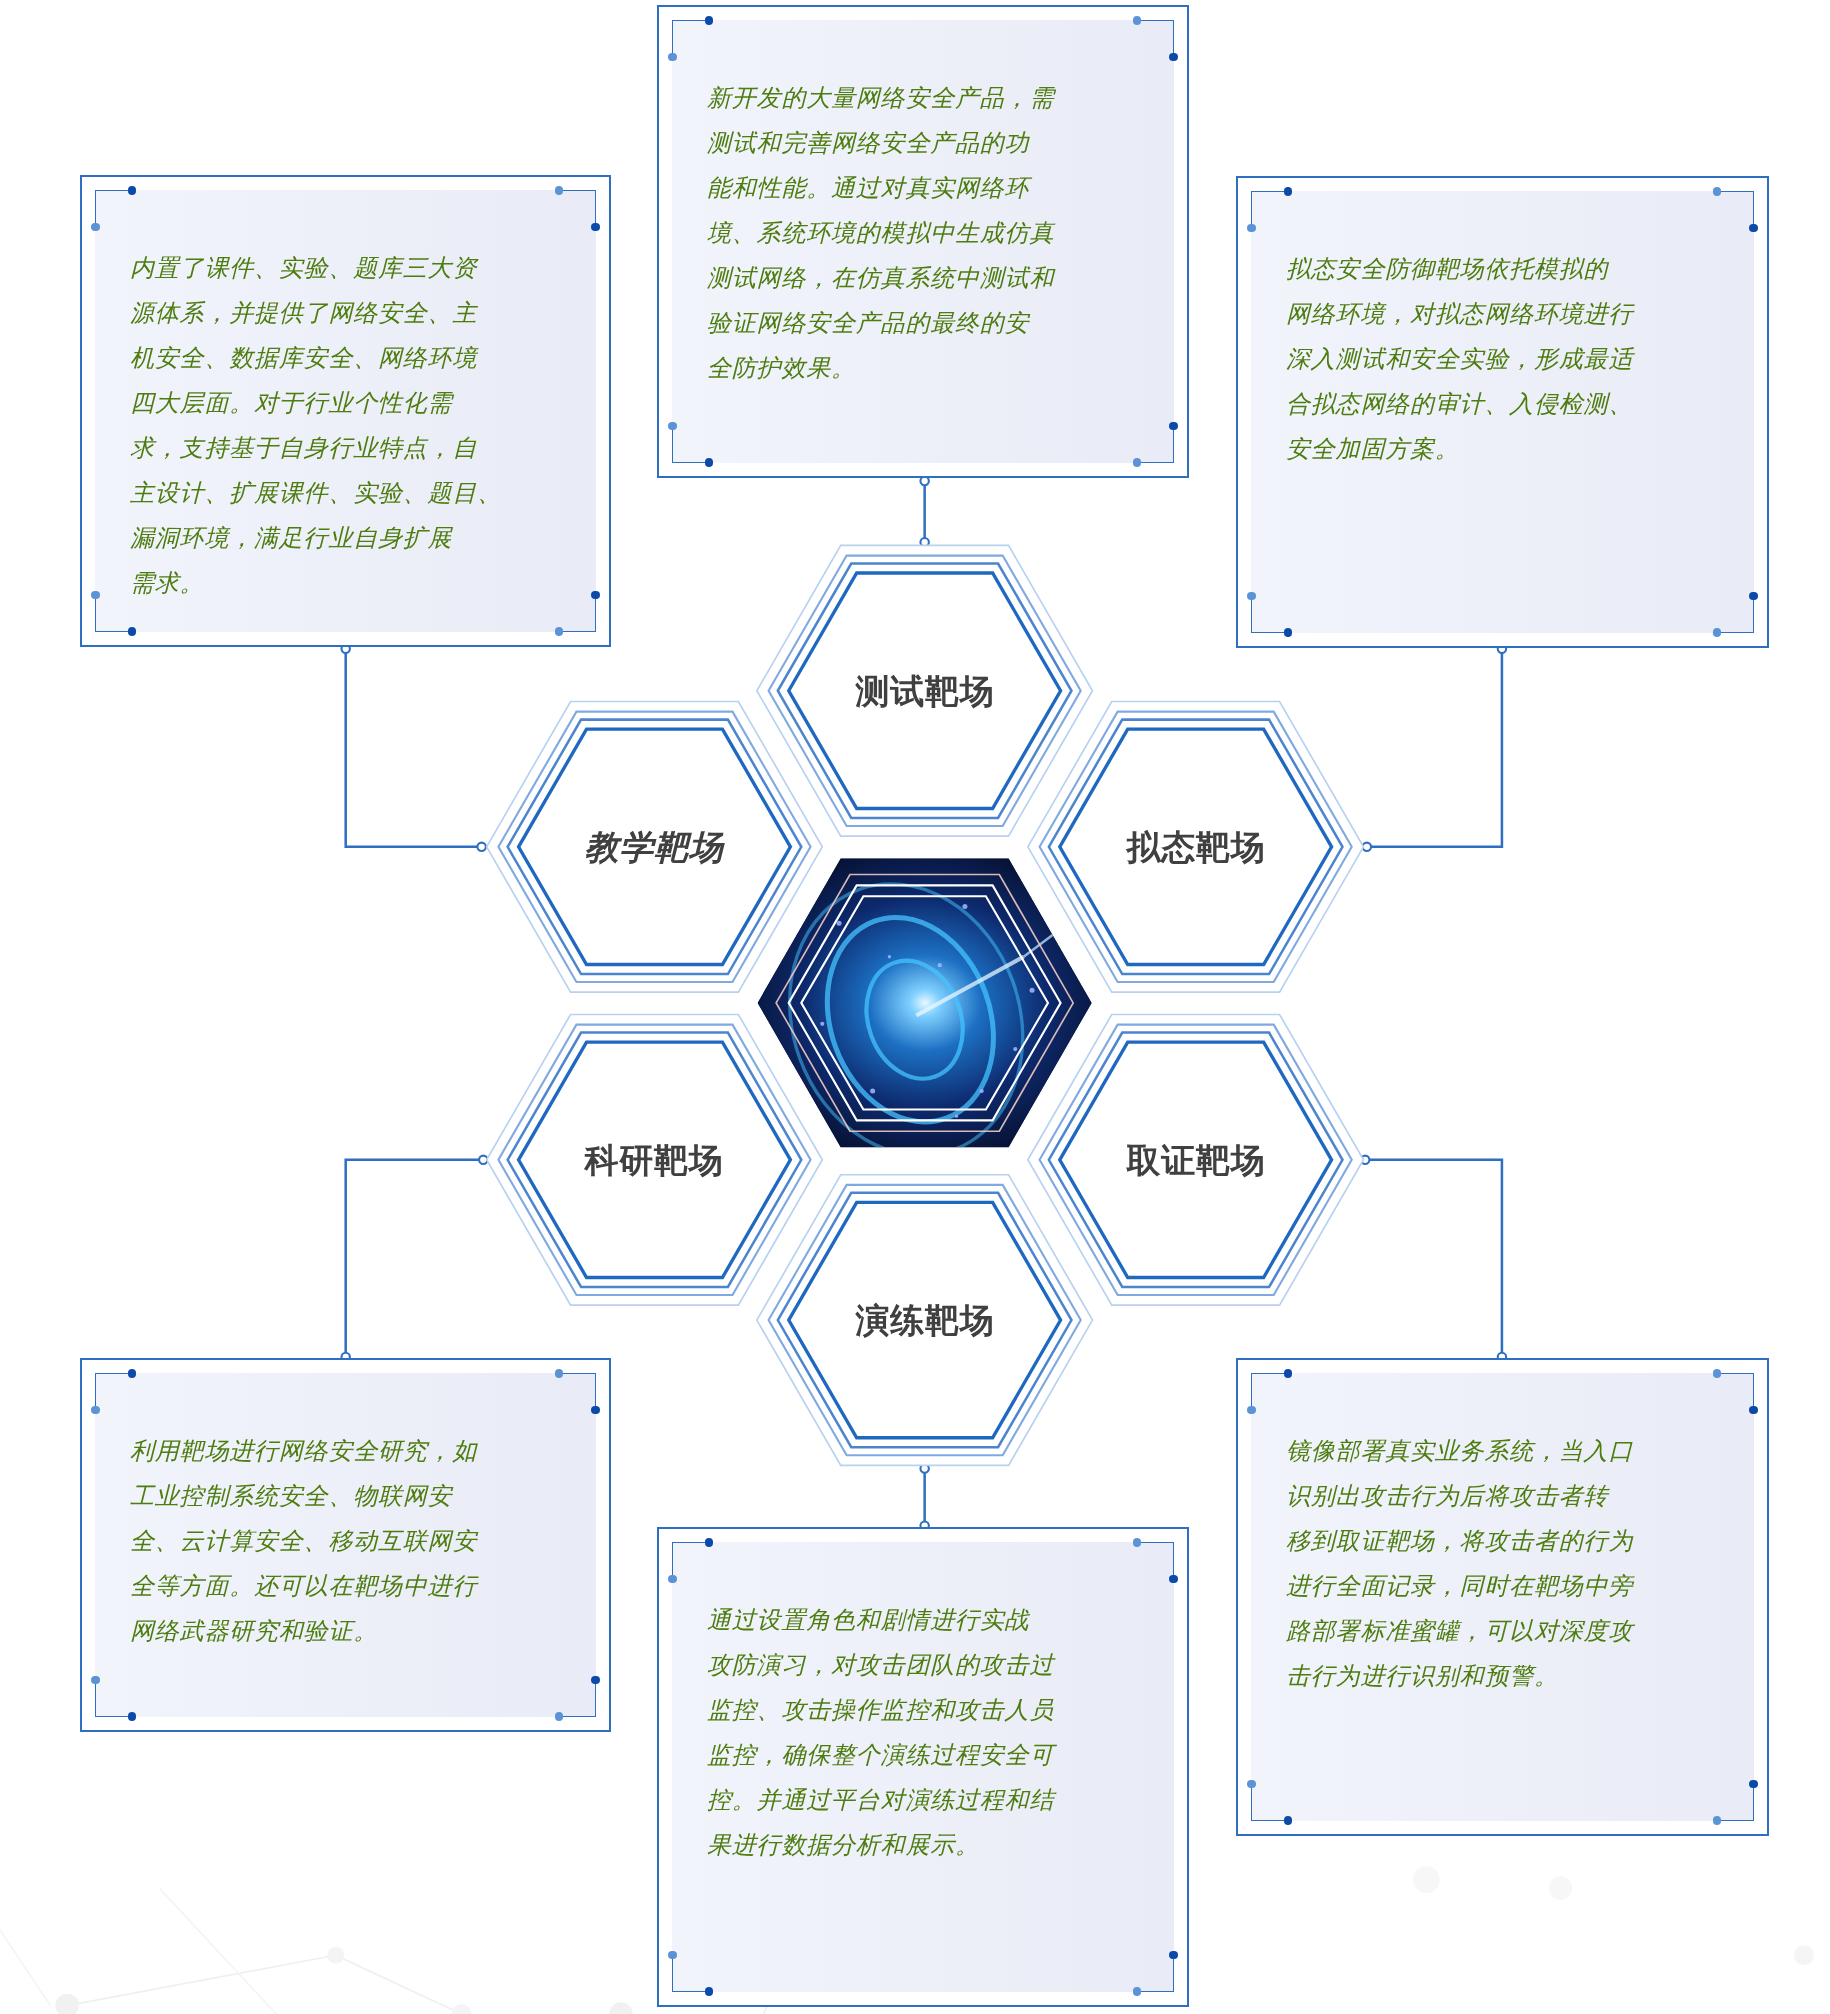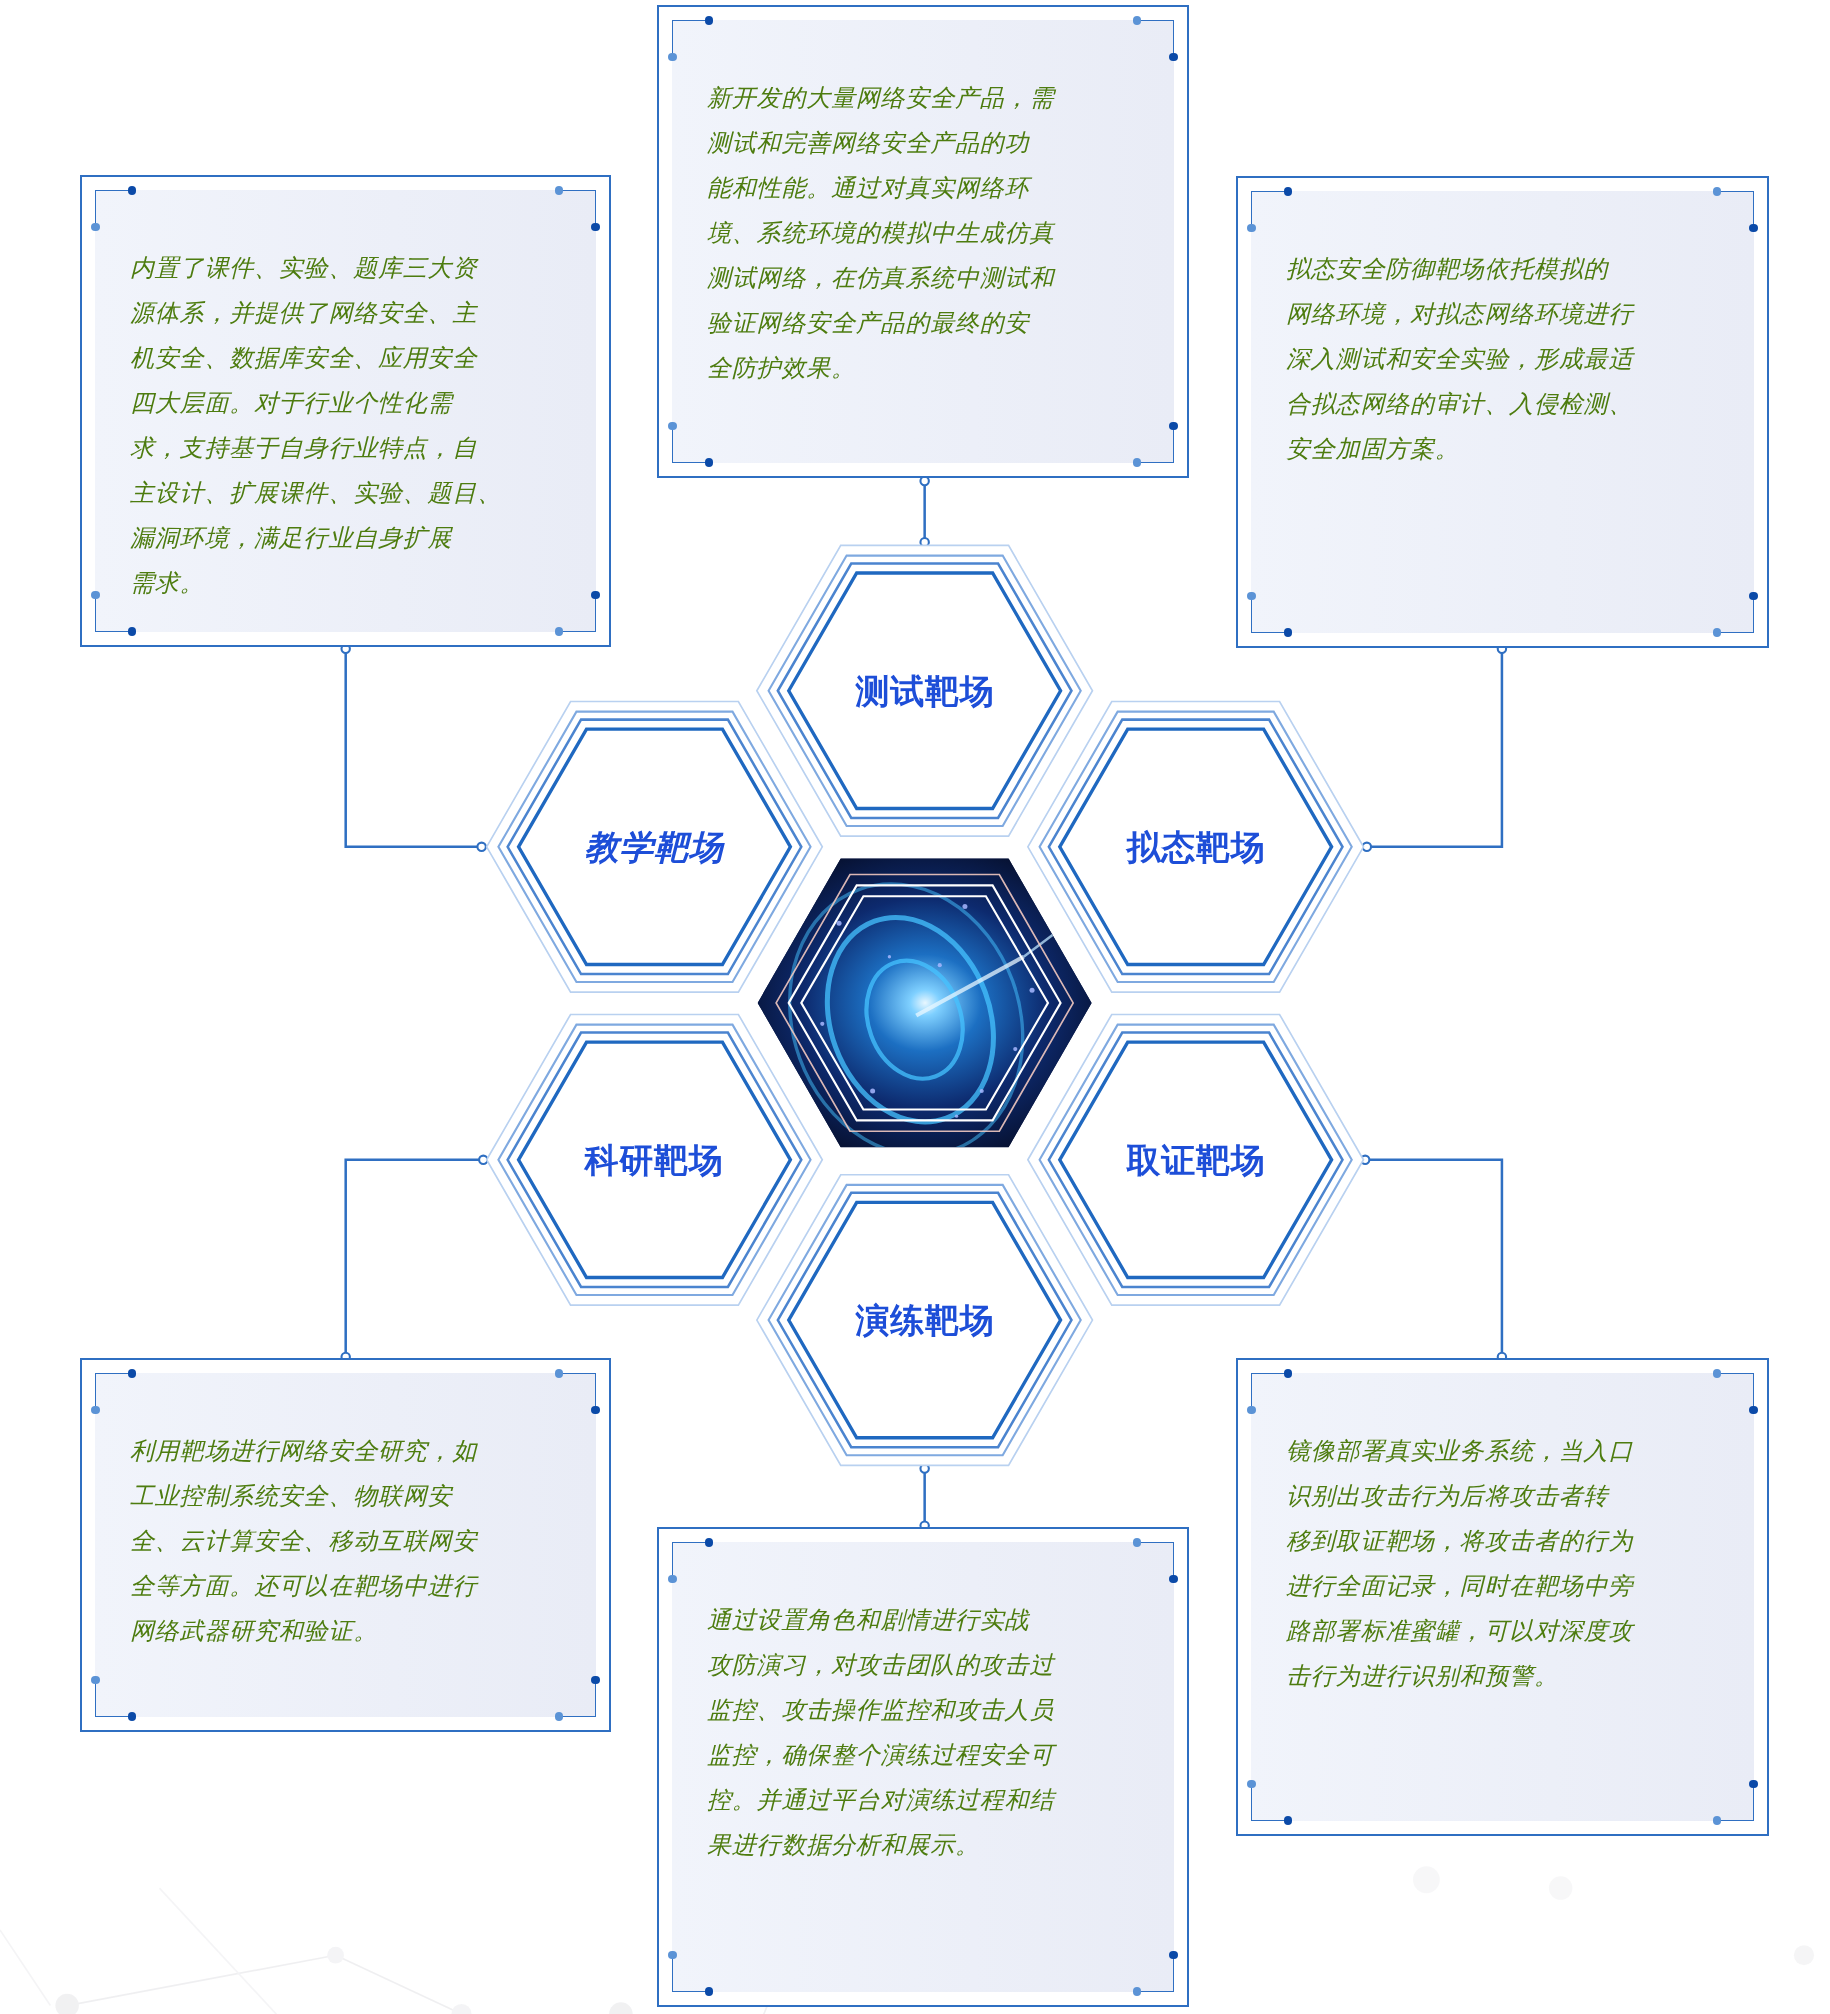--- a/index.html
+++ b/index.html
@@ -22,21 +22,21 @@
   .bracket { position: absolute; width: 37px; height: 37px; }
   .bracket.tl { left: 12.6px; top: 12.6px; border-left: 1.7px solid #2f6fc2; border-top: 1.7px solid #2f6fc2; }
   .bracket.tr { right: 12.6px; top: 12.6px; border-right: 1.7px solid #2f6fc2; border-top: 1.7px solid #2f6fc2; }
   .bracket.bl { left: 12.6px; bottom: 12.6px; border-left: 1.7px solid #2f6fc2; border-bottom: 1.7px solid #2f6fc2; }
   .bracket.br { right: 12.6px; bottom: 12.6px; border-right: 1.7px solid #2f6fc2; border-bottom: 1.7px solid #2f6fc2; }
   .dot { position: absolute; width: 8.4px; height: 8.4px; border-radius: 50%; }
   .dot.dark { background: #0b4aa8; }
   .dot.light { background: #5b93d6; }
   .hex-label {
     position: absolute; width: 252px; margin-left: -126px; margin-top: -22px;
-    text-align: center; font-size: 34px; font-weight: bold; color: #1d4ed8;
+    text-align: center; font-size: 34px; font-weight: bold; color: #404040;
     line-height: 44px; letter-spacing: 0.8px;
   }
 </style>
 </head>
 <body>
 
 <svg id="diagram-canvas" width="1830" height="2015" viewBox="0 0 2181 2401" xmlns="http://www.w3.org/2000/svg">
   <defs>
     <radialGradient id="centerGlow" cx="50%" cy="50%" r="55%">
       <stop offset="0%" stop-color="#e8f7ff"></stop>
@@ -215,21 +215,21 @@
     <div class="dot light" style="left:9.2px; top:46px;"></div>
     <div class="dot light" style="right:46px; top:9.2px;"></div>
     <div class="dot dark" style="right:9.2px; top:46px;"></div>
     <div class="dot light" style="left:9.2px; bottom:46px;"></div>
     <div class="dot dark" style="left:46px; bottom:9.2px;"></div>
     <div class="dot dark" style="right:9.2px; bottom:46px;"></div>
     <div class="dot light" style="right:46px; bottom:9.2px;"></div>
     <div class="desc">
       <div>内置了课件、实验、题库三大资</div>
       <div>源体系，并提供了网络安全、主</div>
-      <div>机安全、数据库安全、应用安全</div>
+      <div>机安全、数据库安全、网络环境</div>
       <div>四大层面。对于行业个性化需</div>
       <div>求，支持基于自身行业特点，自</div>
       <div>主设计、扩展课件、实验、题目、</div>
       <div>漏洞环境，满足行业自身扩展</div>
       <div>需求。</div>
     </div>
   </div>
 <div class="info-box" style="left:1236px; top:176px; width:533px; height:472px;">
     <div class="panel"></div>
     <div class="bracket tl"></div>

